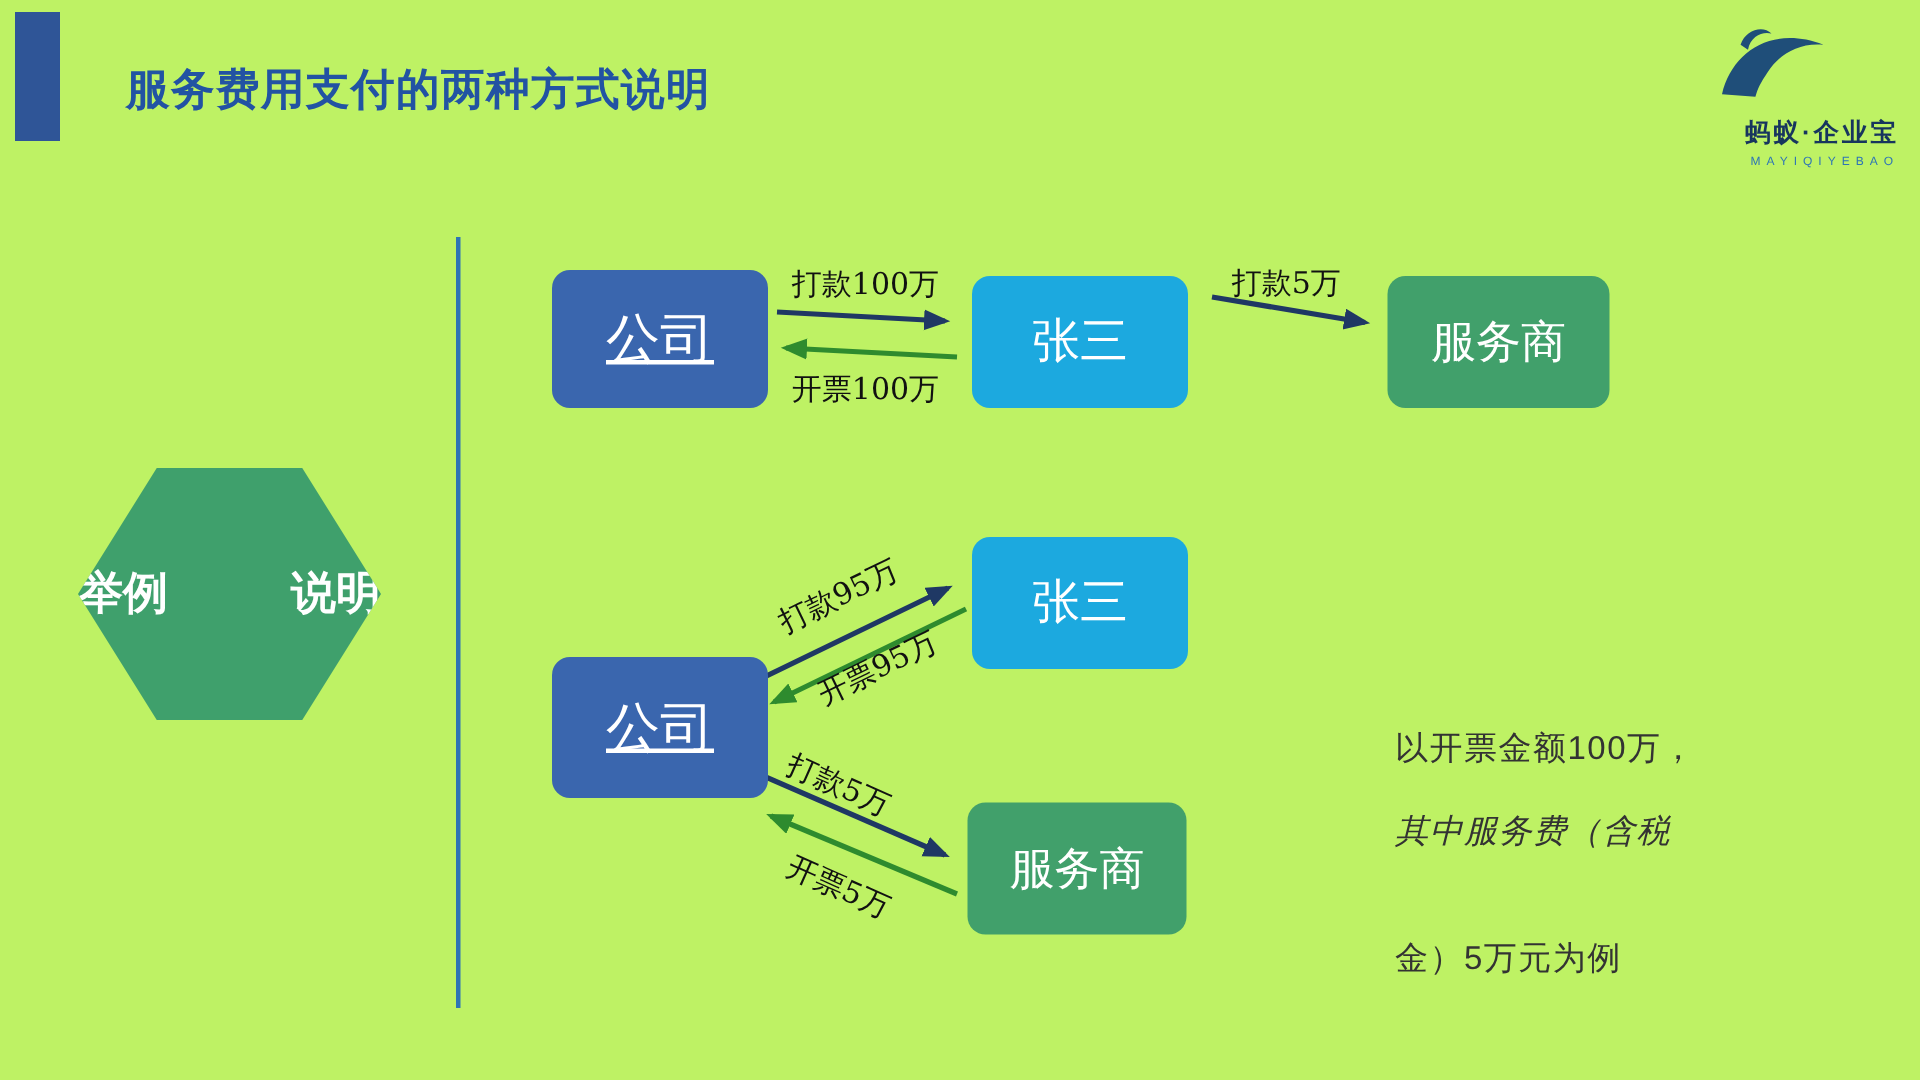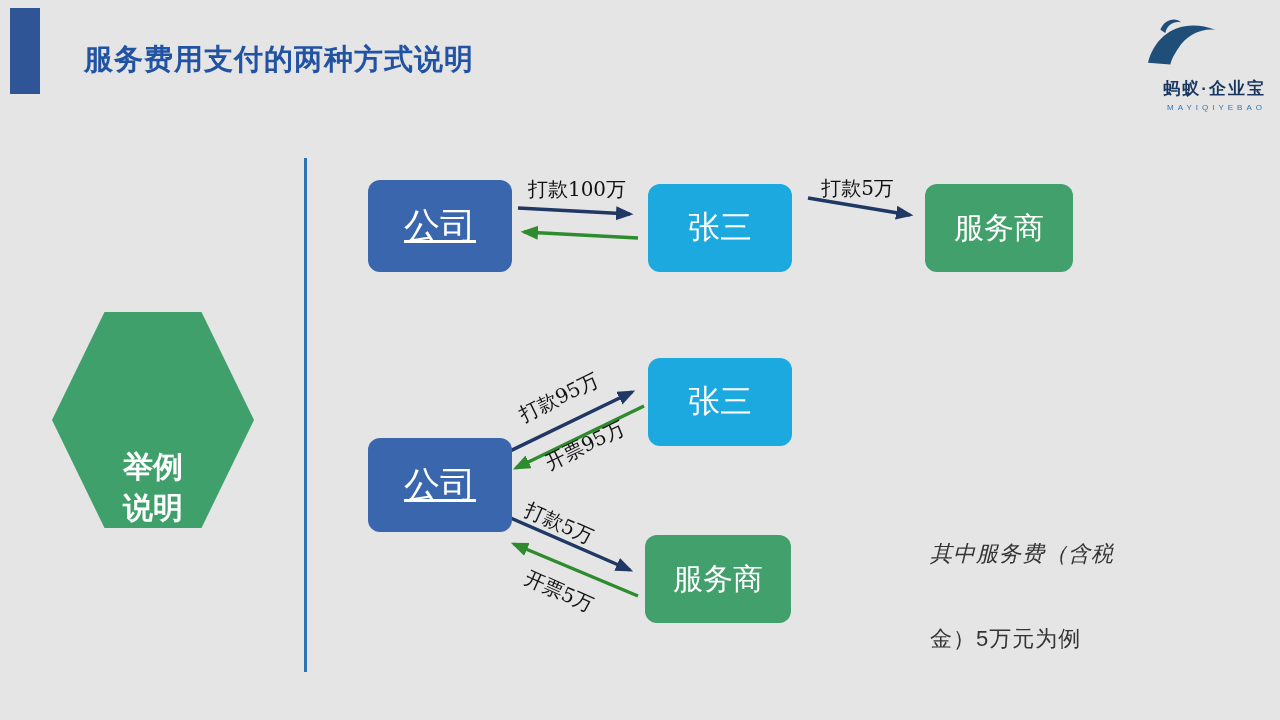--- a/index.html
+++ b/index.html
@@ -1,31 +1,31 @@
 <!DOCTYPE html>
 <html><head>
 <meta charset="utf-8">
 <style>
   * { margin:0; padding:0; box-sizing:border-box; }
   html,body { width:1280px; height:720px; }
   body { font-family:"Liberation Sans", sans-serif; background:#ffffff; }
-  .slide { position:relative; width:1280px; height:720px; background:#e5e5e5; overflow:hidden;padding-left:44px; }
+  .slide { position:relative; width:1280px; height:720px; background:#bef264; overflow:hidden;padding-left:44px; }
 
   .accent-bar { position:absolute; left:10px; top:8px; width:30px; height:86px; background:#2F5597; }
 
   .title { position:absolute; left:84px; top:40px; font-size:29px; font-weight:bold; color:#2253A3; letter-spacing:1px; }
 
   .logo { position:absolute; right:14px; top:10px; width:170px; text-align:right; }
   .logo-icon { width:94px; height:66px; display:block; margin:0 auto; }
   .logo-name { font-size:17px; font-weight:bold; color:#17355E; letter-spacing:2px; margin-top:1px; }
   .logo-sub { font-size:8px; color:#2E75B6; letter-spacing:4px; margin-top:3px; }
 
-  .hexagon { position:absolute; left:52px; top:312px; width:202px; height:216px; background:#3FA06C;
+  .hexagon { position:absolute; left:52px; top:312px; width:202px; height:168px; background:#3FA06C;
              clip-path:polygon(26% 0, 74% 0, 100% 50%, 74% 100%, 26% 100%, 0 50%);
-             display:flex; flex-direction:column; align-items:center; justify-content:flex-end;
+             display:flex; flex-direction:row; align-items:center; justify-content:space-between;
              color:#ffffff; font-size:30px; font-weight:bold; line-height:1.35; }
 
   .divider { position:absolute; left:304px; top:158px; width:3px; height:514px; background:#2E74B5; }
 
   .node { position:absolute; display:flex; align-items:center; justify-content:center;
           color:#ffffff; border-radius:12px; font-weight:500; }
   .node-blue  { background:#3A66AE; font-size:36px;text-decoration:underline; }
   .node-cyan  { background:#1CA9DF; font-size:32px; }
   .node-green { background:#41A06B; font-size:30px; }
 
@@ -101,22 +101,24 @@
 
   <div class="node node-blue n1-company">公司</div>
   <div class="node node-cyan n1-zhangsan">张三</div>
   <div class="node node-green n1-provider">服务商</div>
 
   <div class="node node-blue n2-company">公司</div>
   <div class="node node-cyan n2-zhangsan">张三</div>
   <div class="node node-green n2-provider">服务商</div>
 
   <div class="arrow-label lbl-pay100">打款100万</div>
+  <div class="arrow-label lbl-invoice100">开票100万</div>
   <div class="arrow-label lbl-pay5-top">打款5万</div>
   <div class="arrow-label lbl-pay95">打款95万</div>
   <div class="arrow-label lbl-invoice95">开票95万</div>
   <div class="arrow-label lbl-pay5-bot">打款5万</div>
   <div class="arrow-label lbl-invoice5">开票5万</div>
 
+  <div class="note-line note-1">以开票金额100万，</div>
   <div class="note-line note-2">其中服务费（含税</div>
   <div class="note-line note-3">金）5万元为例</div>
 
 </div>
 
 </body></html>

